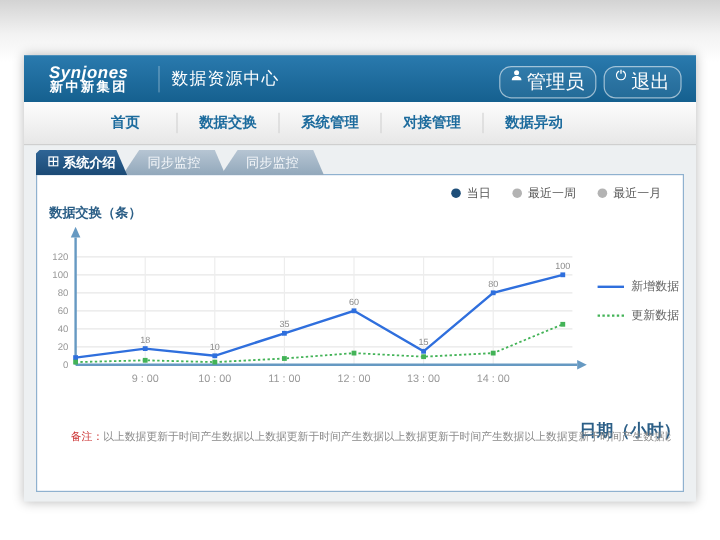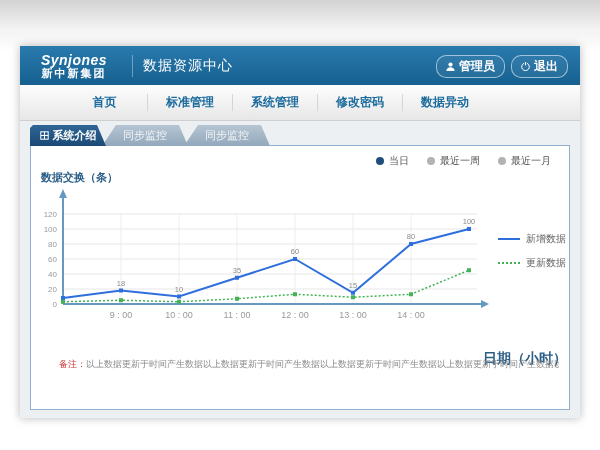--- a/index.html
+++ b/index.html
@@ -12,23 +12,23 @@
 
   
   .hdr { position:absolute; left:0; top:0; width:560px; height:39px;
          background:linear-gradient(#2a7aae, #15608f); display:flex; align-items:center; }
   .logo { width:108px; text-align:center; color:#fff; line-height:1.05; padding-top:2px; }
   .logo .en { font-size:14px; font-weight:bold; font-style:italic; letter-spacing:.5px; }
   .logo .cn { font-size:11px; font-weight:bold; letter-spacing:2px; }
   .hdr-sep { width:1px; height:22px; background:rgba(255,255,255,.35); margin:0 10px 0 4px; }
   .app-title { color:#fff; font-size:14px; letter-spacing:1px; }
   .hdr-right { position:absolute; right:12px; top:9px; display:flex; gap:6px; }
-  .hbtn { display:flex; align-items:center; gap:4px; color:#fff; font-size:12px;
+  .hbtn { display:flex; align-items:flex-start; gap:4px; color:#fff; font-size:16px;
           border:1px solid rgba(255,255,255,.55); border-radius:10px; padding:2px 9px;
-          background:rgba(255,255,255,.06); cursor:pointer;font-weight:bold; }
+          background:rgba(255,255,255,.06); cursor:pointer; }
   .hbtn svg { display:block; }
 
   
   .nav { position:absolute; left:0; top:39px; width:560px; height:36px;
          background:linear-gradient(#fdfdfd,#e7e7e7); border-bottom:1px solid #cfcfcf;
          display:flex; align-items:center; padding-left:42px; }
   .nav-item { width:85px; text-align:center; color:#1c6b9d; font-size:12px; font-weight:bold;
               cursor:pointer; position:relative; }
   .nav-item + .nav-item { border-left:1px solid #d5d5d5; }
 
@@ -96,23 +96,23 @@
                 <line x1="4.5" y1="0" x2="4.5" y2="3.4" stroke="#fff" stroke-width="1.1"></line>
               </svg>
           </span>
           <span>退出</span>
         </div>
       </div>
     </div>
 
     <div class="nav">
       <div class="nav-item">首页</div>
-      <div class="nav-item">标准管理</div>
+      <div class="nav-item">数据交换</div>
       <div class="nav-item">系统管理</div>
-      <div class="nav-item">修改密码</div>
+      <div class="nav-item">对接管理</div>
       <div class="nav-item">数据异动</div>
     </div>
 
     <div class="tabs">
       <div class="tab active">
         <span>
           <svg width="9" height="9" viewBox="0 0 9 9">
               <rect x="0.8" y="0.8" width="7.4" height="7.4" fill="none" stroke="#fff" stroke-width="1"></rect>
               <line x1="0.8" y1="4.5" x2="8.2" y2="4.5" stroke="#fff" stroke-width="1"></line>
               <line x1="4.5" y1="0.8" x2="4.5" y2="8.2" stroke="#fff" stroke-width="1"></line>

